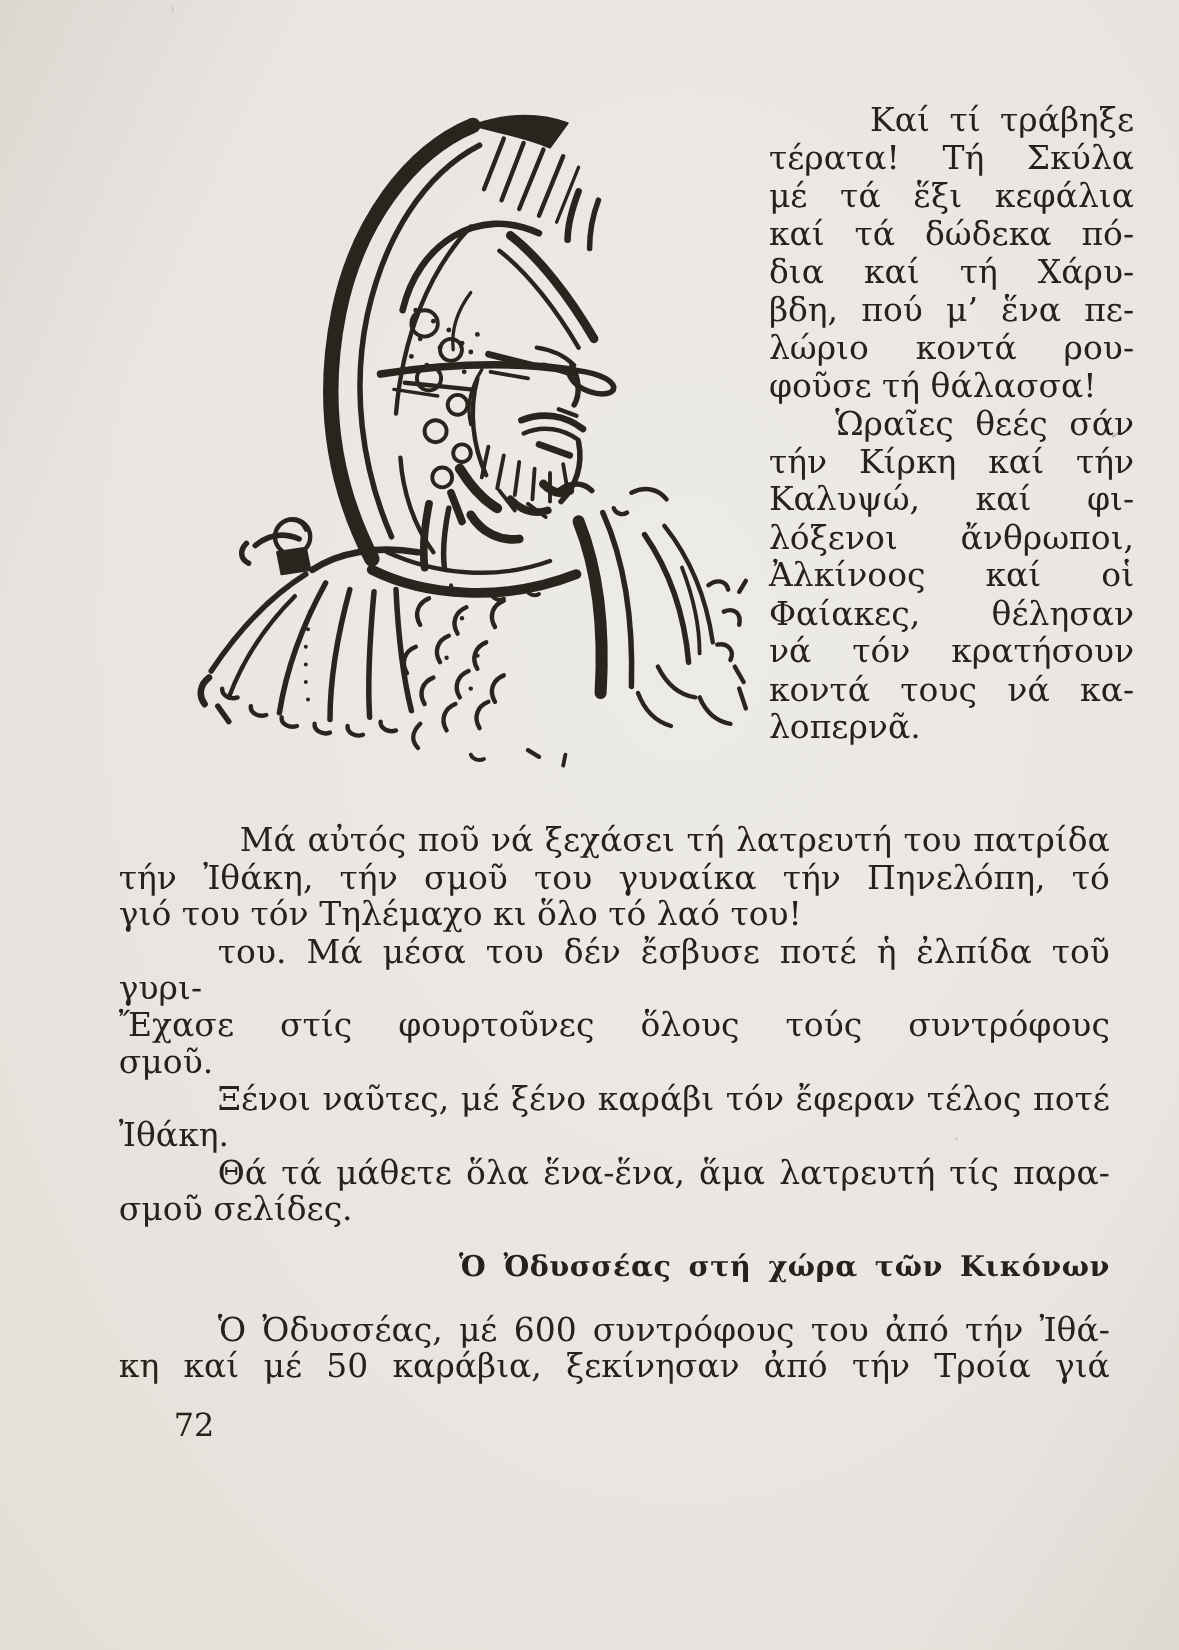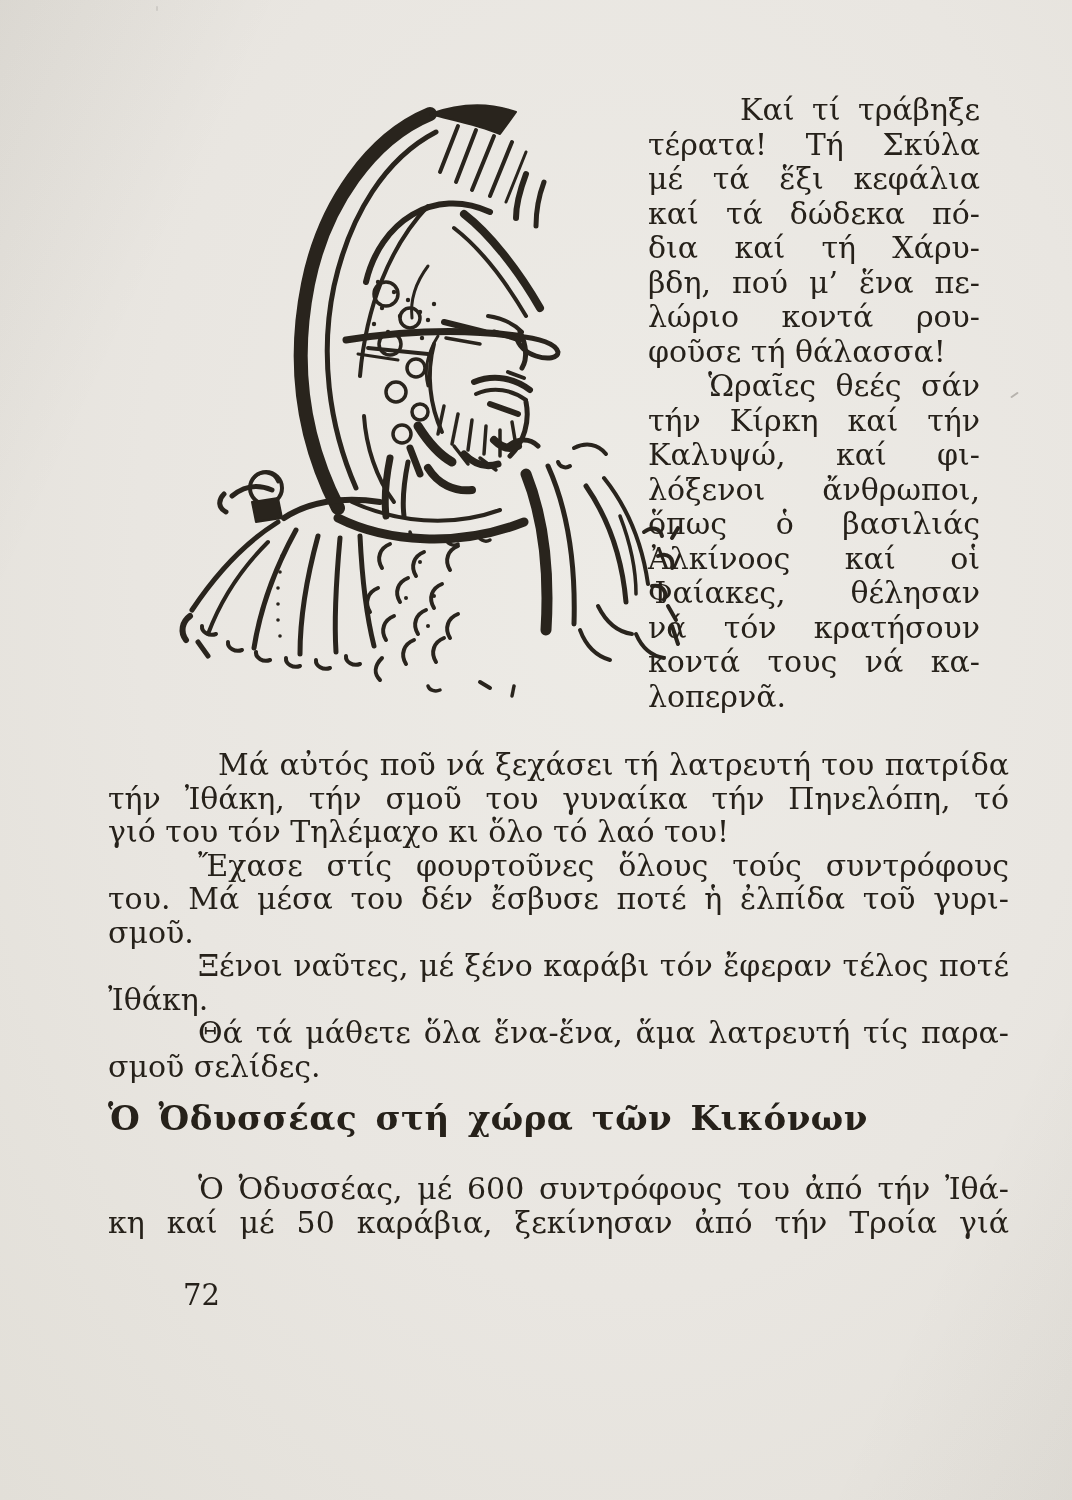--- a/index.html
+++ b/index.html
@@ -13,43 +13,42 @@
     background:
       linear-gradient(115deg, rgba(30,25,18,0.05), rgba(30,25,18,0) 16%),
       linear-gradient(295deg, rgba(30,25,18,0.04), rgba(30,25,18,0) 14%),
       radial-gradient(ellipse at 58% 38%, #edebe6 0%, #e9e6e1 55%, #e2dfd8 100%);
     color:#26211a;
   }
   .figure{position:absolute;left:128px;top:86px;width:562px;height:662px;}
   .figure svg{width:100%;height:100%;}
 
   .right-col{
-    position:absolute;left:648px;top:93px;width:332px;
+    position:absolute;left:699px;top:93px;width:332px;
     font-size:30px;line-height:34.5px;
   }
   .body-text{
     position:absolute;left:108px;top:748px;width:901px;
     font-size:30px;line-height:33.5px;
   }
   .para{padding:0;margin:0;}
   .line{text-align:justify;text-align-last:justify;}
   .line.last{text-align-last:left;}
   .rc-p1 > .line:first-child{text-indent:92px;}
   .rc-p2 > .line:first-child{text-indent:60px;}
   .b-para > .line:first-child{text-indent:90px;}
   .b-para.indent-lg > .line:first-child{text-indent:110px;}
   .section-heading{
-    font-size:34px;font-weight:bold;text-align:left;
-    margin:16px 0 35px 0;line-height:38px;letter-spacing:0.5px;
+    font-size:26px;font-weight:bold;text-align:right;
+    margin:16px 0 22px 0;line-height:38px;letter-spacing:0.5px;
     word-spacing:6px;
   }
   .page-number{
     position:absolute;left:158px;top:1278px;
     font-size:29px;
-    margin-left:25px;
   }
   
   .speck{position:absolute;background:rgba(50,44,36,0.28);border-radius:1px;}
   .speck.s1{left:1010px;top:394px;width:9px;height:2px;transform:rotate(-35deg);}
   .speck.s2{left:868px;top:1034px;width:3px;height:3px;border-radius:50%;opacity:.5;}
   .speck.s3{left:156px;top:6px;width:2px;height:5px;opacity:.4;}
   .ink{stroke:#29241d;fill:none;stroke-linecap:round;stroke-linejoin:round;}
 </style>
 </head>
 <body>
@@ -229,38 +228,37 @@
         <div class="line">δια καί τή Χάρυ-</div>
         <div class="line">βδη, πού μ’ ἕνα πε-</div>
         <div class="line">λώριο κοντά ρου-</div>
         <div class="line last">φοῦσε τή θάλασσα!</div>
       </div>
     <div class="para rc-p2">
         <div class="line">Ὡραῖες θεές σάν</div>
         <div class="line">τήν Κίρκη καί τήν</div>
         <div class="line">Καλυψώ, καί φι-</div>
         <div class="line">λόξενοι ἄνθρωποι,</div>
-        <div class="line">ὅπως ὁ βασιλιάς</div>
         <div class="line">Ἀλκίνοος καί οἱ</div>
         <div class="line">Φαίακες, θέλησαν</div>
         <div class="line">νά τόν κρατήσουν</div>
         <div class="line">κοντά τους νά κα-</div>
         <div class="line last">λοπερνᾶ.</div>
       </div>
   </div>
 
   <div class="body-text">
     <div class="para b-para indent-lg">
         <div class="line">Μά αὐτός ποῦ νά ξεχάσει τή λατρευτή του πατρίδα</div>
         <div class="line">τήν Ἰθάκη, τήν σμοῦ του γυναίκα τήν Πηνελόπη, τό</div>
         <div class="line last">γιό του τόν Τηλέμαχο κι ὅλο τό λαό του!</div>
       </div>
     <div class="para b-para">
+        <div class="line">του. Μά μέσα του δέν ἔσβυσε ποτέ ἡ ἐλπίδα τοῦ γυρι-</div>
         <div class="line">Ἔχασε στίς φουρτοῦνες ὅλους τούς συντρόφους</div>
-        <div class="line">του. Μά μέσα του δέν ἔσβυσε ποτέ ἡ ἐλπίδα τοῦ γυρι-</div>
         <div class="line last">σμοῦ.</div>
       </div>
     <div class="para b-para">
         <div class="line">Ξένοι ναῦτες, μέ ξένο καράβι τόν ἔφεραν τέλος ποτέ</div>
         <div class="line last">Ἰθάκη.</div>
       </div>
     <div class="para b-para">
         <div class="line">Θά τά μάθετε ὅλα ἕνα-ἕνα, ἅμα λατρευτή τίς παρα-</div>
         <div class="line last">σμοῦ σελίδες.</div>
       </div>

